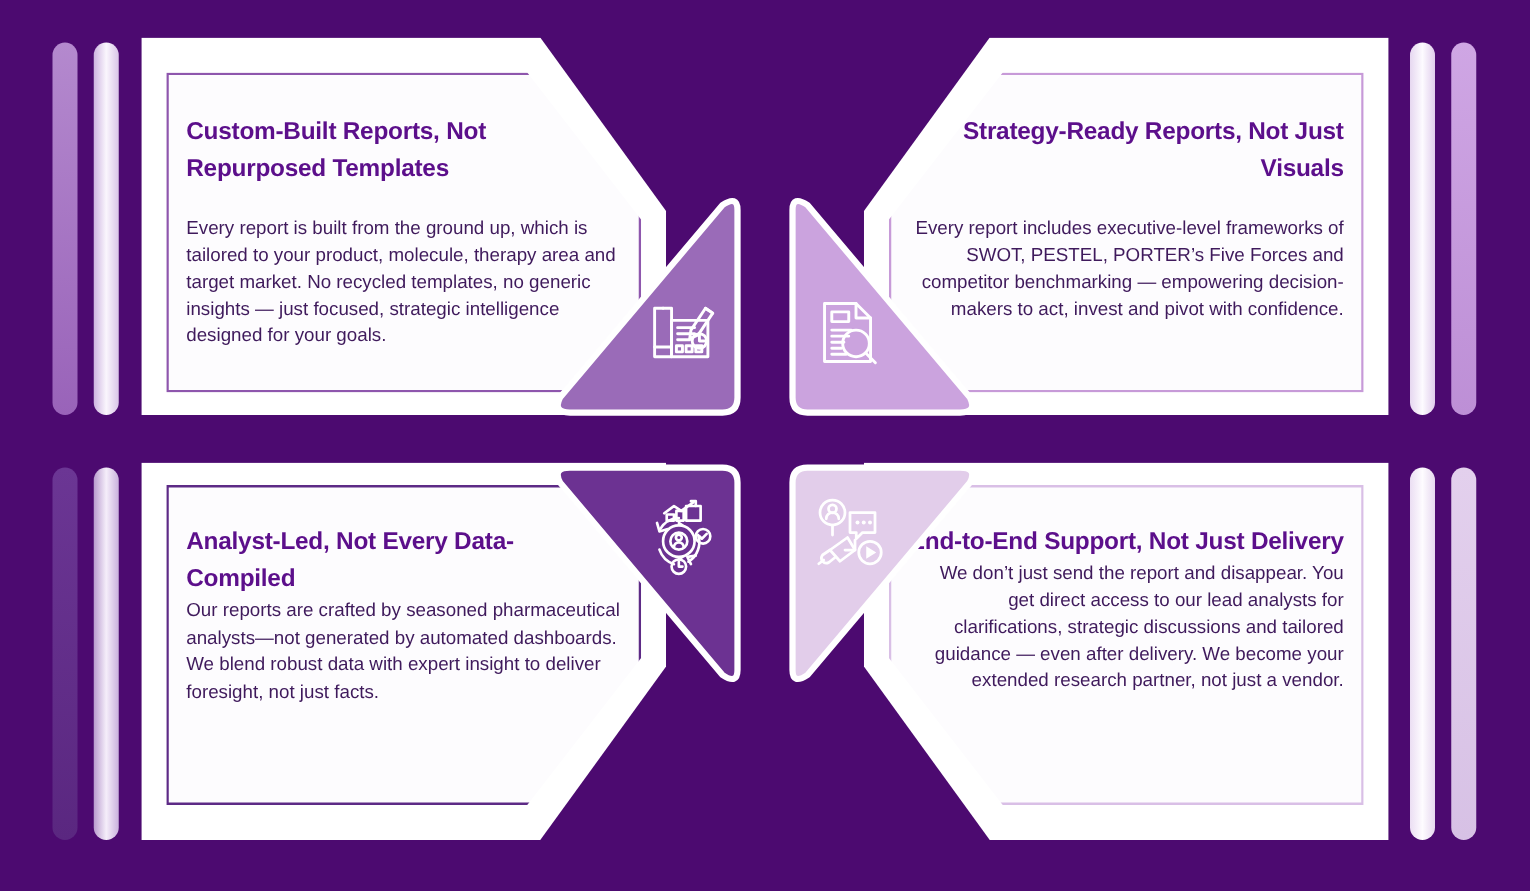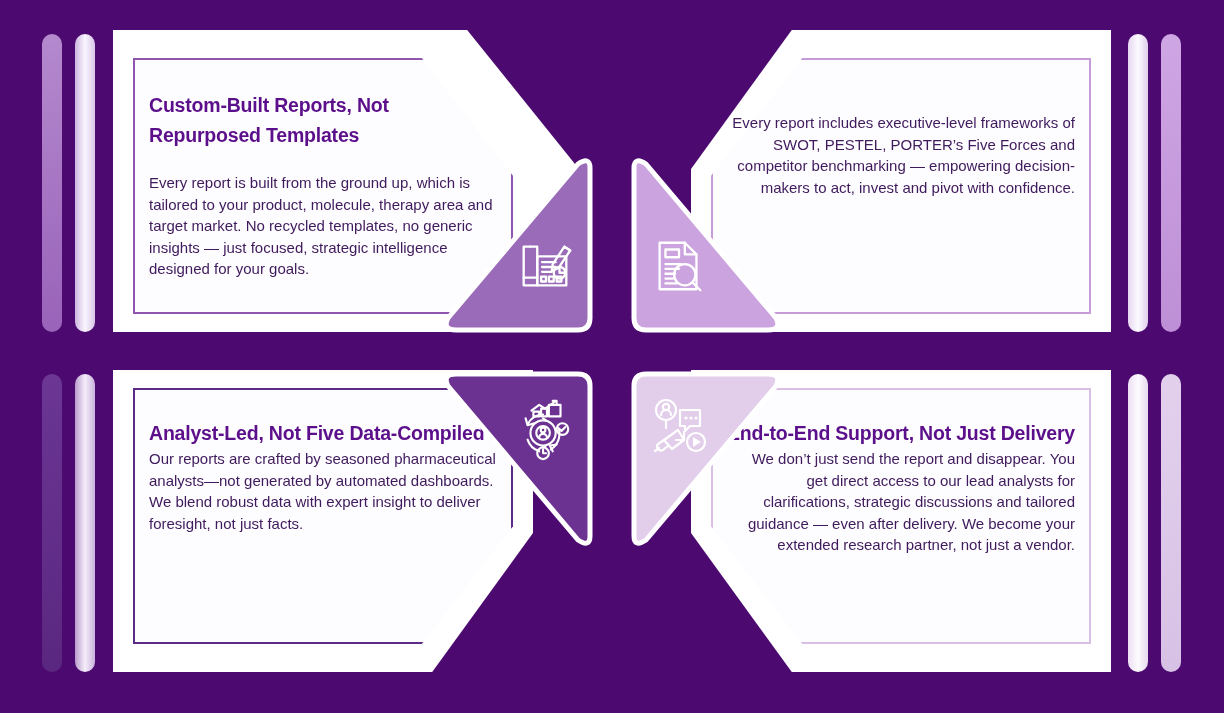--- a/index.html
+++ b/index.html
@@ -74,42 +74,43 @@
 
   <div class="bar" style="left:42px;top:374px;width:20px;height:298px;background:linear-gradient(180deg,#6b3694,#5a2780);"></div>
   <div class="bar" style="left:75px;top:374px;width:20px;height:298px;background:linear-gradient(90deg,#b89bce,#f5eefa,#c9b0dd);"></div>
 
   <div class="bar" style="left:1128px;top:34px;width:20px;height:298px;background:linear-gradient(90deg,#e6d7f0,#fdfbff,#e0cdec);"></div>
   <div class="bar" style="left:1161px;top:34px;width:20px;height:298px;background:linear-gradient(180deg,#cfa6e4,#bd8fd6);"></div>
 
   <div class="bar" style="left:1128px;top:374px;width:20px;height:298px;background:linear-gradient(90deg,#ebdef3,#fefcff,#e6d8ef);"></div>
   <div class="bar" style="left:1161px;top:374px;width:20px;height:298px;background:linear-gradient(180deg,#e3d0ed,#d7c1e5);"></div>
 
-  <div class="card shell-tl" style="left:113px;top:30px;width:420px;height:302px;padding-left:46px;">
+  <div class="card shell-tl" style="left:113px;top:30px;width:420px;height:302px;">
     <div class="card-inner inner-tl b-dark" style="left:20px;top:28px;width:380px;height:256px;">
     </div>
     <div class="card-body" style="left:36px;top:60px;width:348px;height:210px;">
       <h2 class="title align-left">Custom-Built Reports, Not Repurposed Templates</h2>
       <p class="desc align-left" style="margin-top:22px;">Every report is built from the ground up, which is tailored to your product, molecule, therapy area and target market. No recycled templates, no generic insights — just focused, strategic intelligence designed for your goals.</p>
     </div>
   </div>
 
   <div class="card shell-tr" style="left:691px;top:30px;width:420px;height:302px;">
     <div class="card-inner inner-tr b-mid" style="left:20px;top:28px;width:380px;height:256px;">
     </div>
     <div class="card-body" style="left:36px;top:60px;width:348px;height:210px;">
+      <h2 class="title align-right">Strategy-Ready Reports, Not Just Visuals</h2>
       <p class="desc align-right" style="margin-top:22px;">Every report includes executive-level frameworks of SWOT, PESTEL, PORTER’s Five Forces and competitor benchmarking — empowering decision-makers to act, invest and pivot with confidence.</p>
     </div>
   </div>
 
   <div class="card shell-bl" style="left:113px;top:370px;width:420px;height:302px;">
     <div class="card-inner inner-bl b-deep" style="left:20px;top:18px;width:380px;height:256px;">
     </div>
     <div class="card-body" style="left:36px;top:48px;width:348px;height:215px;">
-      <h2 class="title align-left">Analyst-Led, Not Five Data-Compiled</h2>
+      <h2 class="title align-left">Analyst-Led, Not Every Data-Compiled</h2>
       <p class="desc align-left" style="">Our reports are crafted by seasoned pharmaceutical analysts—not generated by automated dashboards. We blend robust data with expert insight to deliver foresight, not just facts.</p>
     </div>
   </div>
 
   <div class="card shell-br" style="left:691px;top:370px;width:420px;height:302px;">
     <div class="card-inner inner-br b-light" style="left:20px;top:18px;width:380px;height:256px;">
     </div>
     <div class="card-body" style="left:36px;top:48px;width:348px;height:215px;">
       <h2 class="title align-right">End-to-End Support, Not Just Delivery</h2>
       <p class="desc align-right" style="">We don’t just send the report and disappear. You get direct access to our lead analysts for clarifications, strategic discussions and tailored guidance — even after delivery. We become your extended research partner, not just a vendor.</p>

